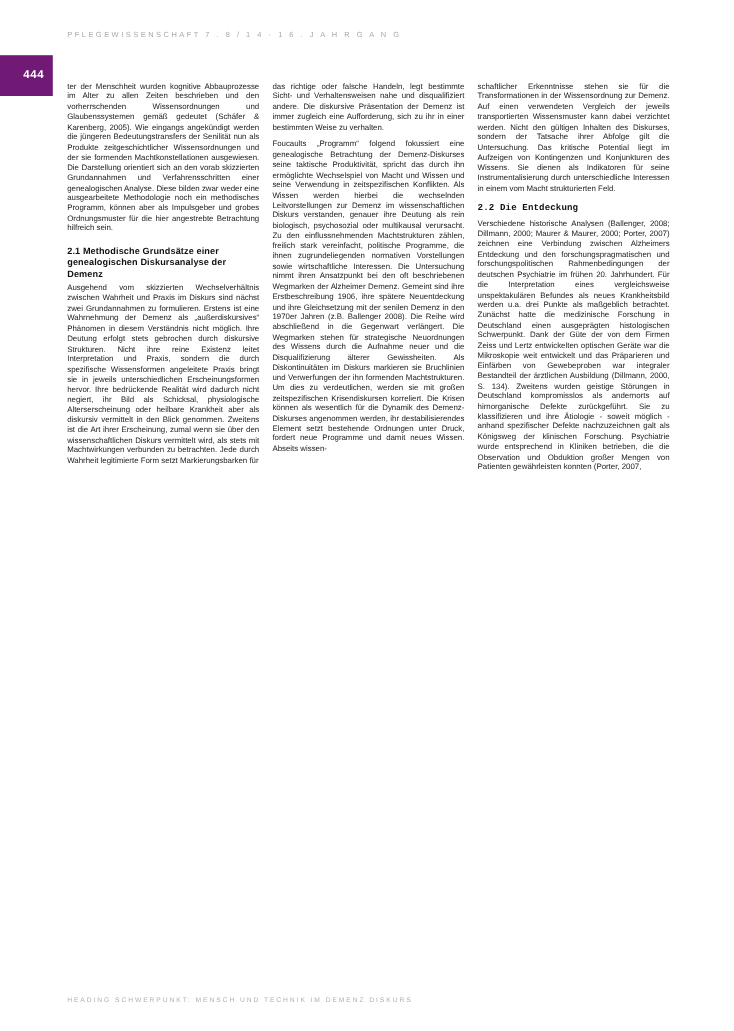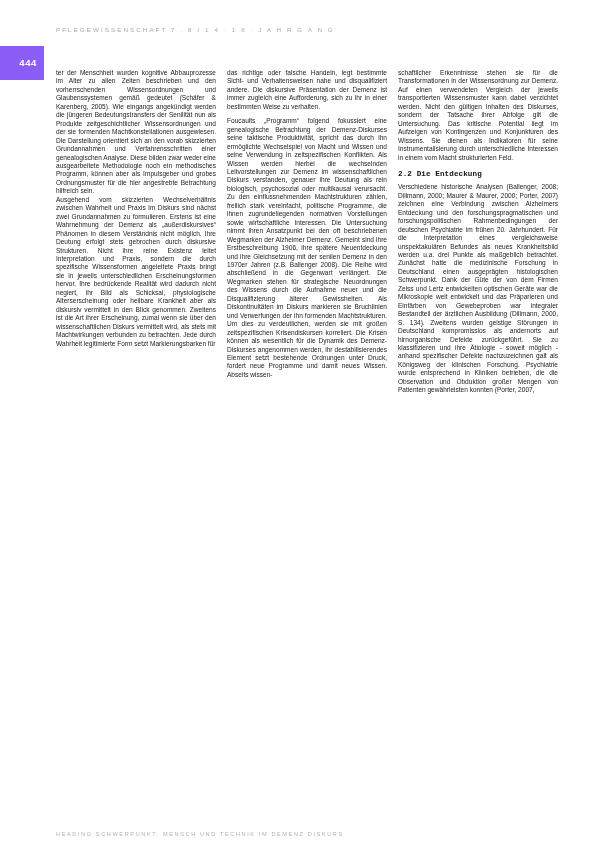--- a/index.html
+++ b/index.html
@@ -36,21 +36,21 @@
     white-space: nowrap;
   }
 
   
   .page-tab {
     position: absolute;
     top: 46px;
     left: 0;
     width: 44px;
     height: 34px;
-    background: #8b5cf6;
+    background: #701a75;
   }
   .page-tab .num {
     position: absolute;
     right: 7px;
     top: 11px;
     color: #ffffff;
     font-size: 9.5px;
     letter-spacing: 0.6px;
     font-weight: bold;
   }
@@ -118,20 +118,21 @@
   <div class="running-head">PFLEGEWISSENSCHAFT  7 . 8 / 1 4  ·  1 6 .  J A H R G A N G</div>
 
   <div class="page-tab">
     <span class="num">444</span>
   </div>
 
   <div class="columns">
 
     <div class="col">
       <p class="body">ter der Menschheit wurden kognitive Abbauprozesse im Alter zu allen Zeiten beschrieben und den vorherrschenden Wissensordnungen und Glaubenssystemen gemäß gedeutet (Schäfer &amp; Karenberg, 2005). Wie eingangs angekündigt werden die jüngeren Bedeutungstransfers der Senilität nun als Produkte zeitgeschichtlicher Wissensordnungen und der sie formenden Machtkonstellationen ausgewiesen. Die Darstellung orientiert sich an den vorab skizzierten Grundannahmen und Verfahrensschritten einer genealogischen Analyse. Diese bilden zwar weder eine ausgearbeitete Methodologie noch ein methodisches Programm, können aber als Impulsgeber und grobes Ordnungsmuster für die hier angestrebte Betrachtung hilfreich sein.</p>
+      <h2 class="heading">2.1 Methodische Grundsätze einer genealogischen Diskursanalyse der Demenz</h2>
       <p class="body">Ausgehend vom skizzierten Wechselverhältnis zwischen Wahrheit und Praxis im Diskurs sind nächst zwei Grundannahmen zu formulieren. Erstens ist eine Wahrnehmung der Demenz als „außerdiskursives“ Phänomen in diesem Verständnis nicht möglich. Ihre Deutung erfolgt stets gebrochen durch diskursive Strukturen. Nicht ihre reine Existenz leitet Interpretation und Praxis, sondern die durch spezifische Wissensformen angeleitete Praxis bringt sie in jeweils unterschiedlichen Erscheinungsformen hervor. Ihre bedrückende Realität wird dadurch nicht negiert, ihr Bild als Schicksal, physiologische Alterserscheinung oder heilbare Krankheit aber als diskursiv vermittelt in den Blick genommen. Zweitens ist die Art ihrer Erscheinung, zumal wenn sie über den wissenschaftlichen Diskurs vermittelt wird, als stets mit Machtwirkungen verbunden zu betrachten. Jede durch Wahrheit legitimierte Form setzt Markierungsbarken für</p>
     </div>
 
     <div class="col">
       <p class="body">das richtige oder falsche Handeln, legt bestimmte Sicht- und Verhaltensweisen nahe und disqualifiziert andere. Die diskursive Präsentation der Demenz ist immer zugleich eine Aufforderung, sich zu ihr in einer bestimmten Weise zu verhalten.</p>
       <div class="spacer-sm"></div>
       <p class="body">Foucaults „Programm“ folgend fokussiert eine genealogische Betrachtung der Demenz-Diskurses seine taktische Produktivität, spricht das durch ihn ermöglichte Wechselspiel von Macht und Wissen und seine Verwendung in zeitspezifischen Konflikten. Als Wissen werden hierbei die wechselnden Leitvorstellungen zur Demenz im wissenschaftlichen Diskurs verstanden, genauer ihre Deutung als rein biologisch, psychosozial oder multikausal verursacht. Zu den einflussnehmenden Machtstrukturen zählen, freilich stark vereinfacht, politische Programme, die ihnen zugrundeliegenden normativen Vorstellungen sowie wirtschaftliche Interessen. Die Untersuchung nimmt ihren Ansatzpunkt bei den oft beschriebenen Wegmarken der Alzheimer Demenz. Gemeint sind ihre Erstbeschreibung 1906, ihre spätere Neuentdeckung und ihre Gleichsetzung mit der senilen Demenz in den 1970er Jahren (z.B. Ballenger 2008). Die Reihe wird abschließend in die Gegenwart verlängert. Die Wegmarken stehen für strategische Neuordnungen des Wissens durch die Aufnahme neuer und die Disqualifizierung älterer Gewissheiten. Als Diskontinuitäten im Diskurs markieren sie Bruchlinien und Verwerfungen der ihn formenden Machtstrukturen. Um dies zu verdeutlichen, werden sie mit großen zeitspezifischen Krisendiskursen korreliert. Die Krisen können als wesentlich für die Dynamik des Demenz-Diskurses angenommen werden, ihr destabilisierendes Element setzt bestehende Ordnungen unter Druck, fordert neue Programme und damit neues Wissen. Abseits wissen-</p>
     </div>
 
     <div class="col">

